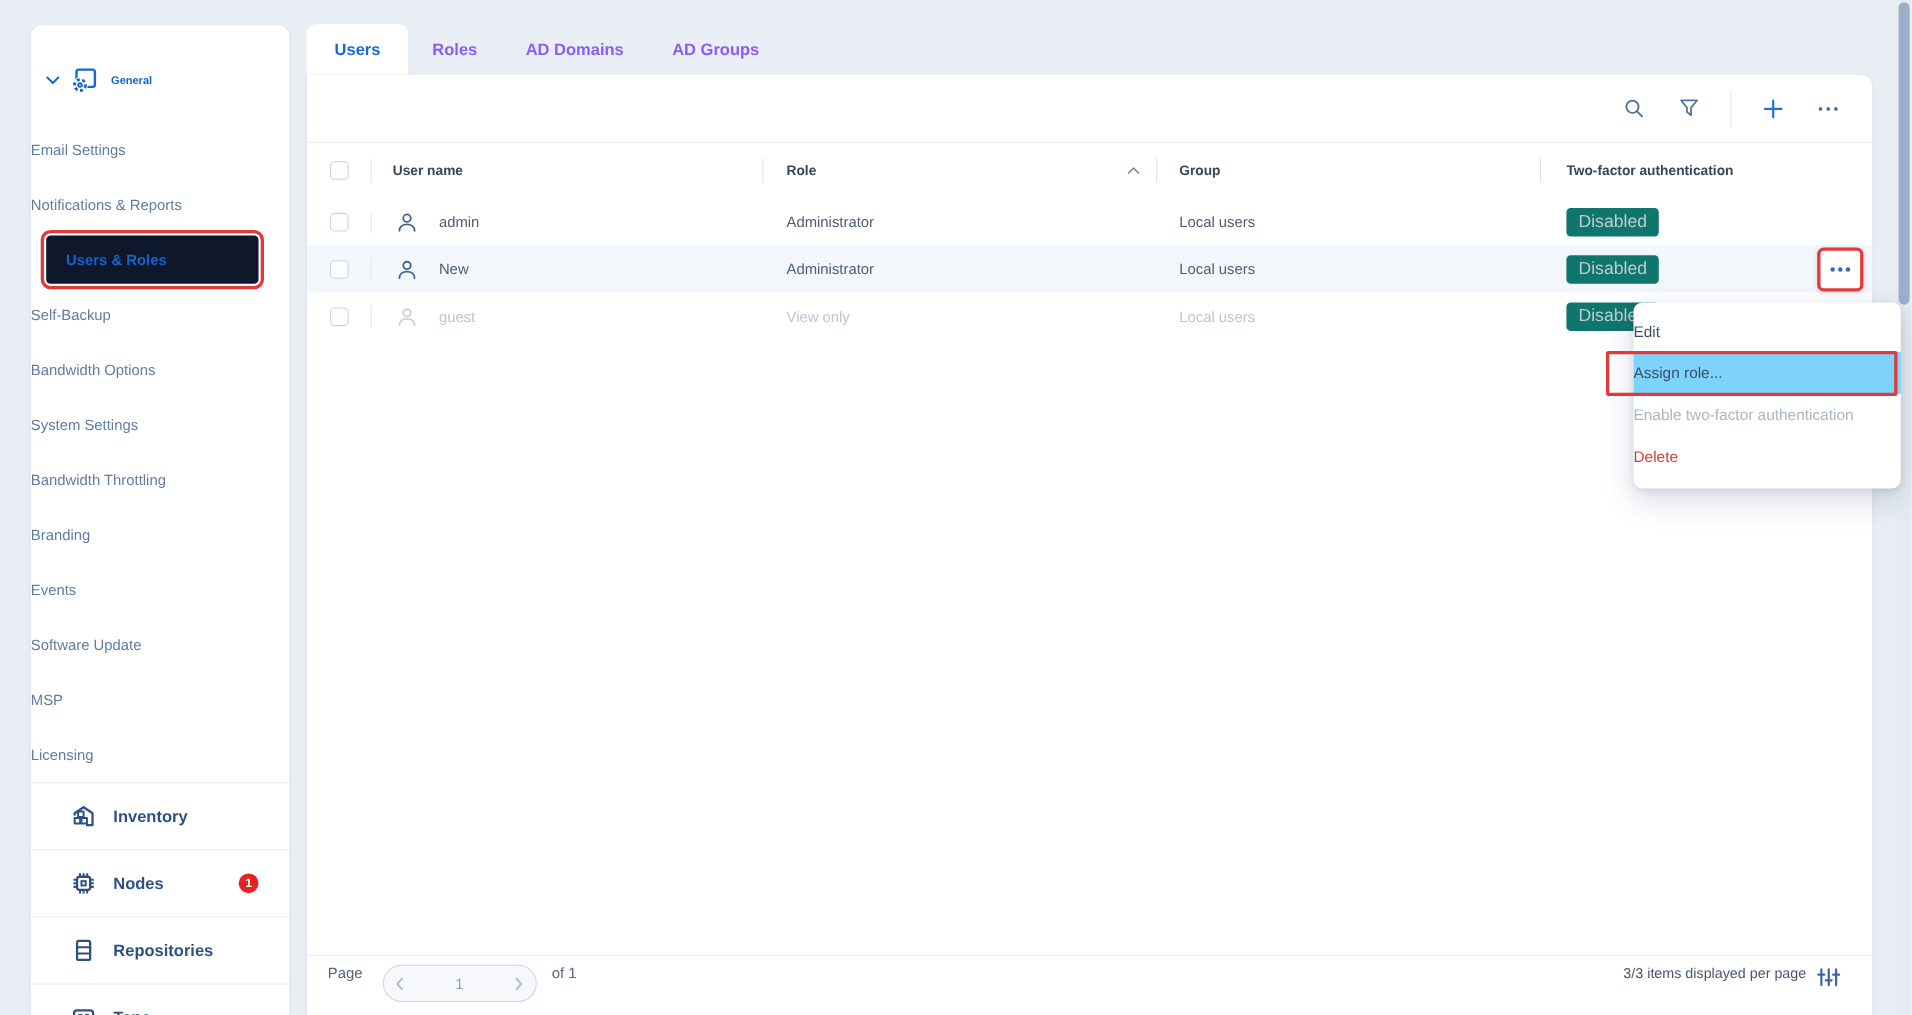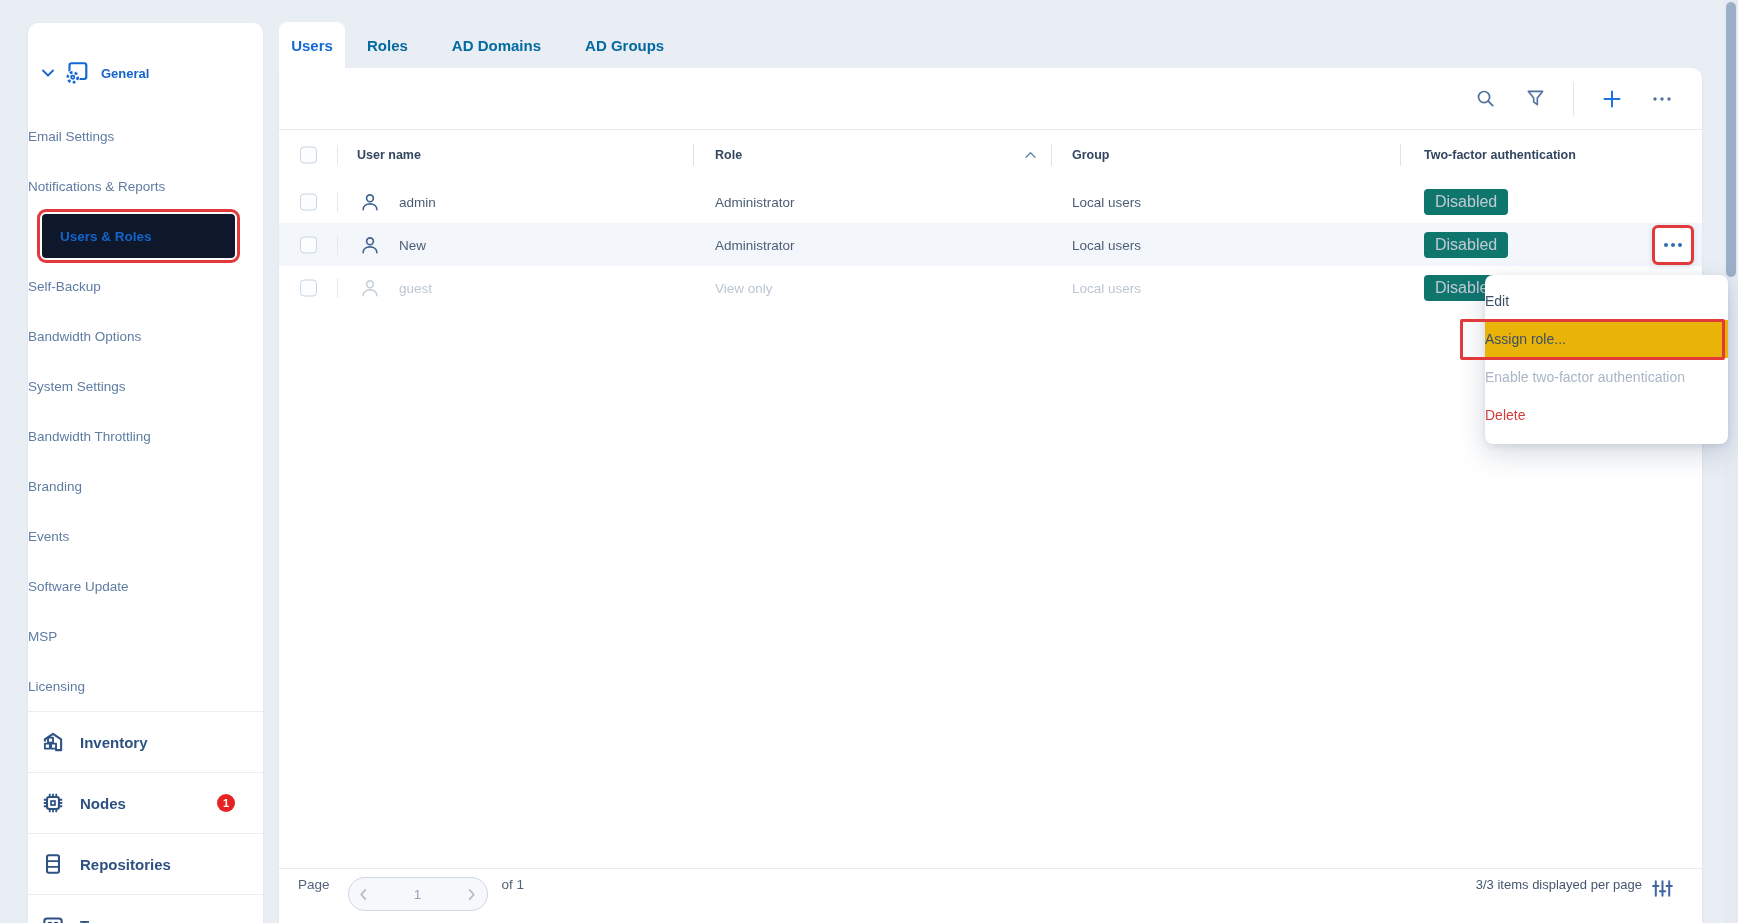--- a/index.html
+++ b/index.html
@@ -15,53 +15,53 @@
   .sidebar {
     position:absolute; left:28px; top:23px; width:235px; height:960px;
     background:#fff; border-radius:10px; box-shadow:0 1px 3px rgba(40,60,100,.07);
   }
   .general-header {
     position:absolute; top:28px; left:0; right:0; height:44px;
     display:flex; align-items:center; padding-left:12px;
   }
   .general-header .chev { color:#1467d2; width:16px; height:16px; }
   .general-header .gicon { color:#1467d2; margin-left:7px; }
-  .general-label { margin-left:12px; font-size:13px; font-weight:700; color:#1365cd; }
+  .general-label { margin-left:12px; font-size:10px; font-weight:700; color:#1365cd; }
 
   .nav-list { position:absolute; top:88px; left:0; right:0; }
   .nav-item {
     height:50px; display:flex; align-items:center; 
     font-size:13.5px; color:#5f7ca3;
   }
   .nav-item.selected {
     height:44px; margin:3px 28px 3px 14px; padding-left:18px;
     background:#0f172a; border-radius:4px; color:#1365cd; font-weight:700;
     outline:3px solid #e23a3a; outline-offset:2px;
   }
   .side-sections { position:absolute; top:688px; left:0; right:0; }
   .section-row {
     height:61px; border-top:1px solid #e9edf2;
-    display:flex; align-items:center; padding-left:12px;
+    display:flex; align-items:center; padding-left:35px;
   }
   .section-row .sicon { color:#2d5181; width:26px; height:26px; flex:0 0 26px; }
   .section-label { margin-left:14px; font-size:15px; font-weight:700; color:#2d5181; }
   .badge {
     margin-left:auto; margin-right:28px; width:18px; height:18px; border-radius:50%;
     background:#e62222; color:#fff; font-size:11px; font-weight:700;
     display:flex; align-items:center; justify-content:center;
   }
 
   
   .tabbar { position:absolute; left:279px; top:22px; height:46px; display:flex; align-items:stretch; }
   .tab {
     display:flex; align-items:center; justify-content:center;
-    font-size:15px; font-weight:700; color:#0369a1; padding:0 22px;
+    font-size:15px; font-weight:700; color:#8b5cf6; padding:0 22px;
   }
   .tab.active {
-    width:66px; padding:0; background:#fff; border-radius:8px 8px 0 0; color:#1569d4;
+    width:92px; padding:0; background:#fff; border-radius:8px 8px 0 0; color:#1569d4;
   }
 
   
   .card {
     position:absolute; left:279px; top:68px; width:1423px; height:880px;
     background:#fff; border-radius:0 10px 10px 10px; box-shadow:0 1px 3px rgba(40,60,100,.07);
   }
   .toolbar {
     position:absolute; top:0; left:0; right:0; height:62px;
     display:flex; align-items:center; justify-content:flex-end;
@@ -127,21 +127,21 @@
   
   .menu {
     position:absolute; left:1485px; top:275px; width:243px; z-index:40;
     background:#fff; border-radius:8px; padding:7px 0 10px 0;
     box-shadow:0 10px 28px rgba(30,50,90,.18), 0 2px 6px rgba(30,50,90,.10);
   }
   .menu-item {
     position:relative; height:38px; display:flex; align-items:center;
     font-size:14px; color:#3c4f69; white-space:nowrap;
   }
-  .menu-item.highlighted { background:#eab308;text-align:center; }
+  .menu-item.highlighted { background:#7dd3fc;text-align:center; }
   .menu-item.disabled { color:#a9b6c7; }
   .menu-item.danger { color:#d43c3c; }
   .assign-annotation {
     position:absolute; left:-25px; top:44px; width:265px; height:41px;
     border:3px solid #e23a3a; border-radius:2px; pointer-events:none; z-index:50;
   }
 
   
   .scroll-track { position:absolute; right:0; top:0; width:14px; height:923px; background:#e6ebf3; }
   .scroll-thumb { position:absolute; right:2px; top:2px; width:10px; height:275px; border-radius:5px; background:#9bafc9; }

